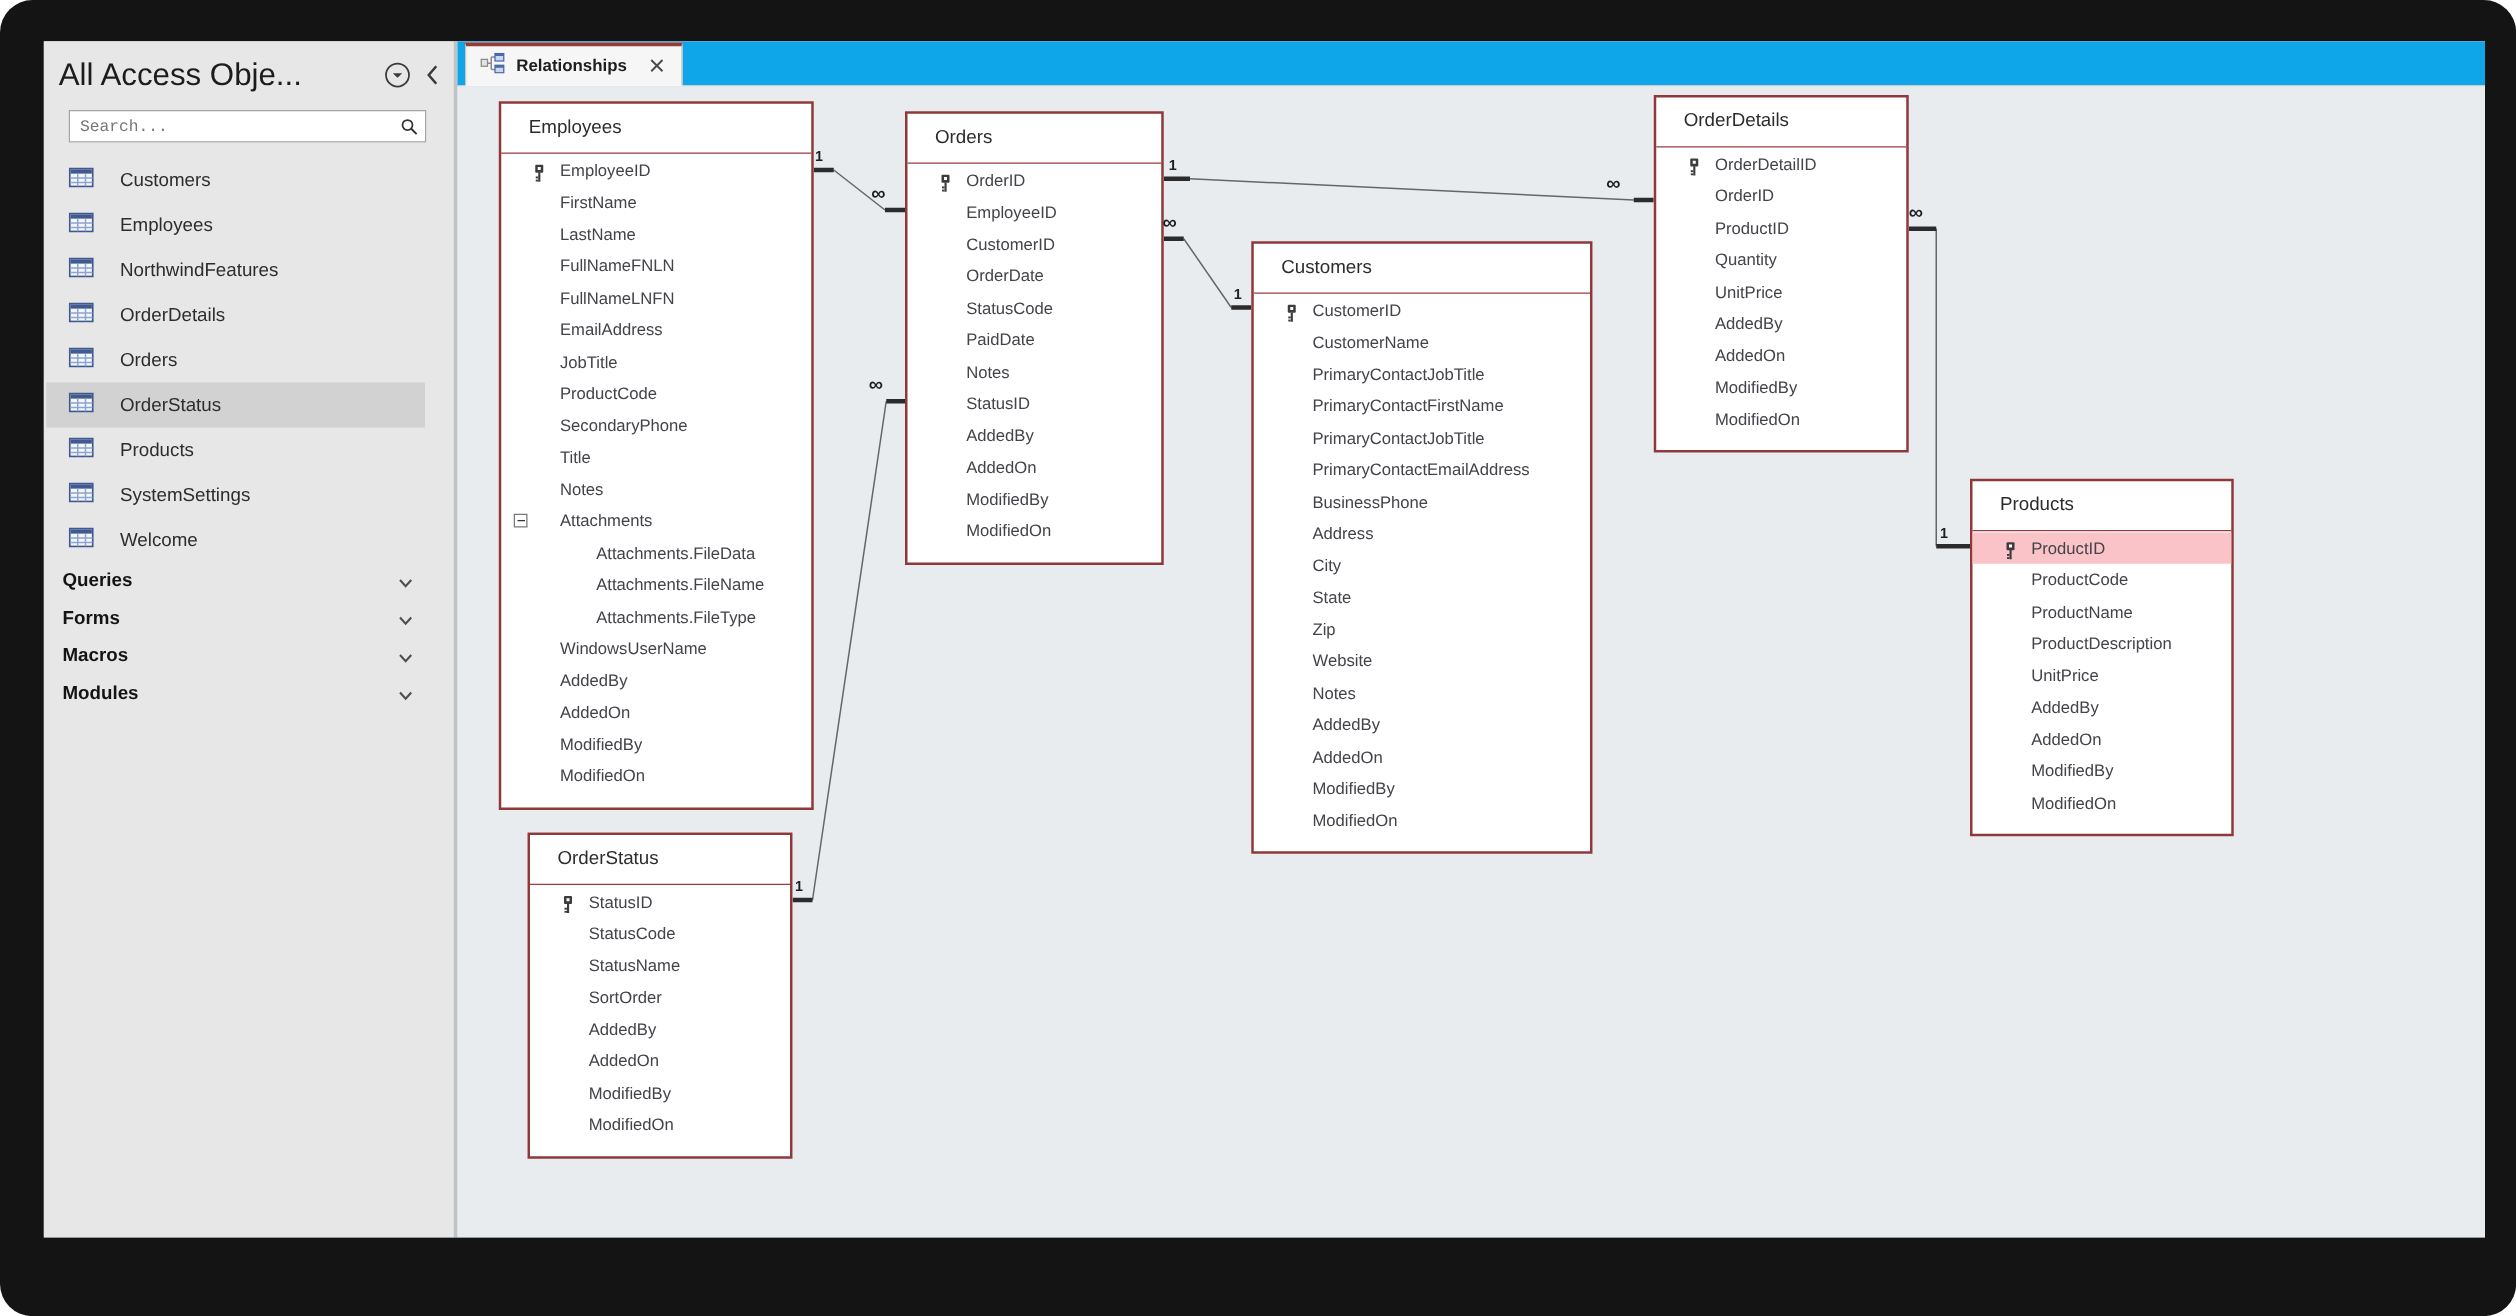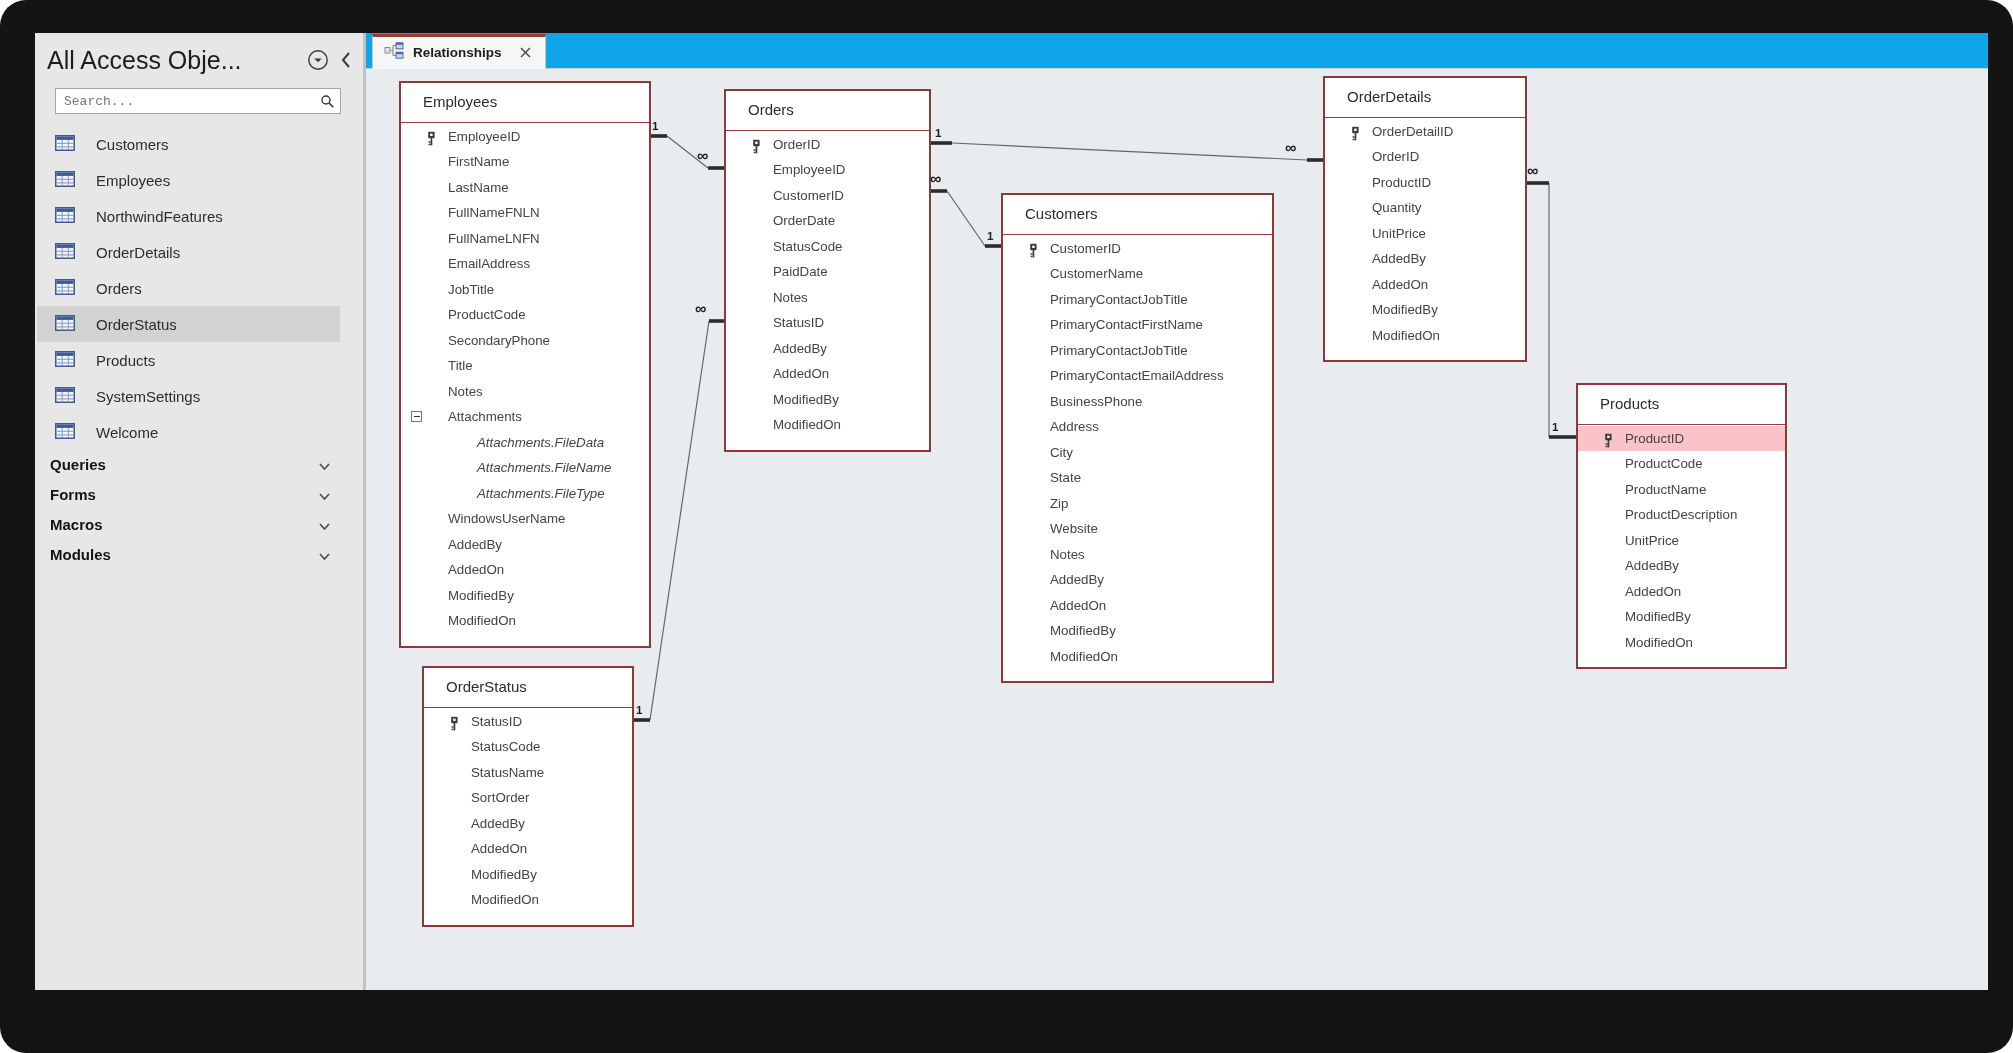--- a/index.html
+++ b/index.html
@@ -30,21 +30,21 @@
   .tab{height:35px;margin-bottom:-1px;display:flex;align-items:center;gap:9px;padding:0 13px 0 11px;background:#f6f6f6;border:1px solid #c6c6c6;border-top:3px solid #963a39;border-bottom:1px solid #f6f6f6;box-sizing:border-box;}
   .tab-label{font-weight:700;font-size:13.5px;color:#1e1e1e;}
   .canvas{flex:1;position:relative;background:#e8ecef;overflow:hidden;}
   .connectors{position:absolute;left:0;top:0;}
 
   
   .tbox{position:absolute;background:#fff;border:2px solid #8e3839;box-sizing:border-box;}
   .ttitle{height:38.5px;line-height:38.5px;padding-left:22px;font-size:15px;color:#2c2c2c;border-bottom:1.5px solid #9d3c3c;white-space:nowrap;}
   .tfields{padding:1px 0 12px 0;}
   .frow{position:relative;height:25.5px;line-height:25.5px;padding-left:47px;font-size:13.3px;color:#43434a;white-space:nowrap;}
-  .frow.indent{padding-left:76px;font-style:italic;}
+  .frow.indent{padding-left:76px;}
   .frow.hl{background:#f9c3c8;}
   .keywrap{position:absolute;left:25px;top:5px;}
   .expander{position:absolute;left:10px;top:7px;width:11px;height:11px;border:1px solid #777;background:#fff;box-sizing:border-box;}
   .expander::after{content:"";position:absolute;left:1.5px;right:1.5px;top:50%;height:1.6px;margin-top:-0.8px;background:#333;}
 
   .card{position:absolute;font-weight:700;color:#1f1f1f;}
   .card.one{font-size:11.5px;}
   .card.inf{font-size:16px;}
 </style>
 </head>

